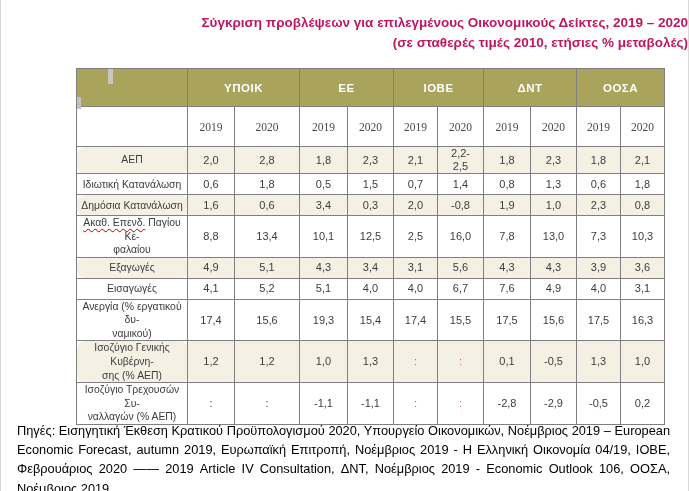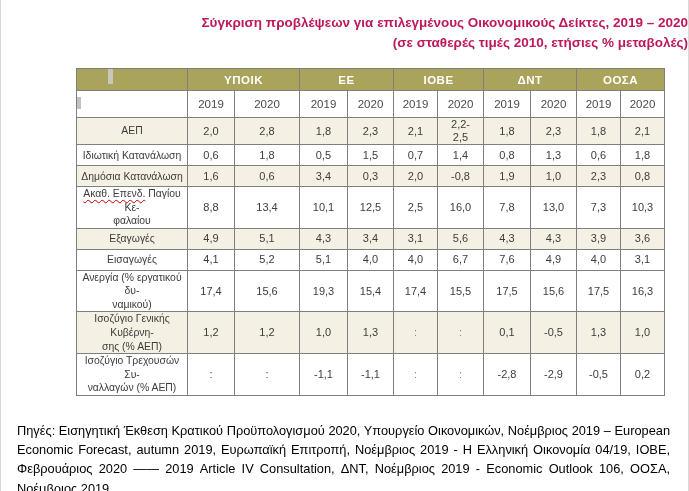--- a/index.html
+++ b/index.html
@@ -16,30 +16,30 @@
   table.fc{
     position:absolute;left:75px;top:68px;border-collapse:collapse;
     table-layout:fixed;font-size:11px;
   }
   table.fc th,table.fc td{
     border:1px solid #7f7f7f;padding:0 2px;box-sizing:border-box;
     text-align:center;vertical-align:middle;
   }
   th.group{
     background:var(--header-bg,#a9a35b);color:#ffffff;font-weight:bold;
-    font-size:11.5px;height:22px;letter-spacing:.5px;border-color:#8b8650;
+    font-size:11.5px;height:38px;letter-spacing:.5px;border-color:#8b8650;
   }
   th.corner-group{background:var(--header-bg,#a9a35b);border-color:#8b8650;}
   th.year{
-    background:#ffffff;color:#4a4a4a;font-weight:normal;font-size:11.5px;height:27px;
+    background:#ffffff;color:#4a4a4a;font-weight:normal;font-size:11.5px;height:40px;font-family:Liberation Serif, serif;
   }
   td.val{color:#3c3c3c;white-space:pre-line;line-height:1.2;height:21px;}
   td.lbl{
     text-align:left;padding-left:4px;color:#3c3c3c;font-size:10.4px;
-    white-space:pre-line;line-height:1.3;
+    white-space:pre-line;line-height:1.3;border-radius:8px;
   }
   tr.stripe td{background:var(--stripe-bg,#f4f1e4);}
   td.accent{color:var(--accent-missing,#c0687a);}
   .squiggle{
     text-decoration-line:underline;text-decoration-style:wavy;
     text-decoration-color:var(--spellcheck,#c00000);
     text-decoration-thickness:1px;text-underline-offset:2px;
   }
   .footnote{
     position:absolute;left:2px;right:4px;top:407px;margin:14px;

